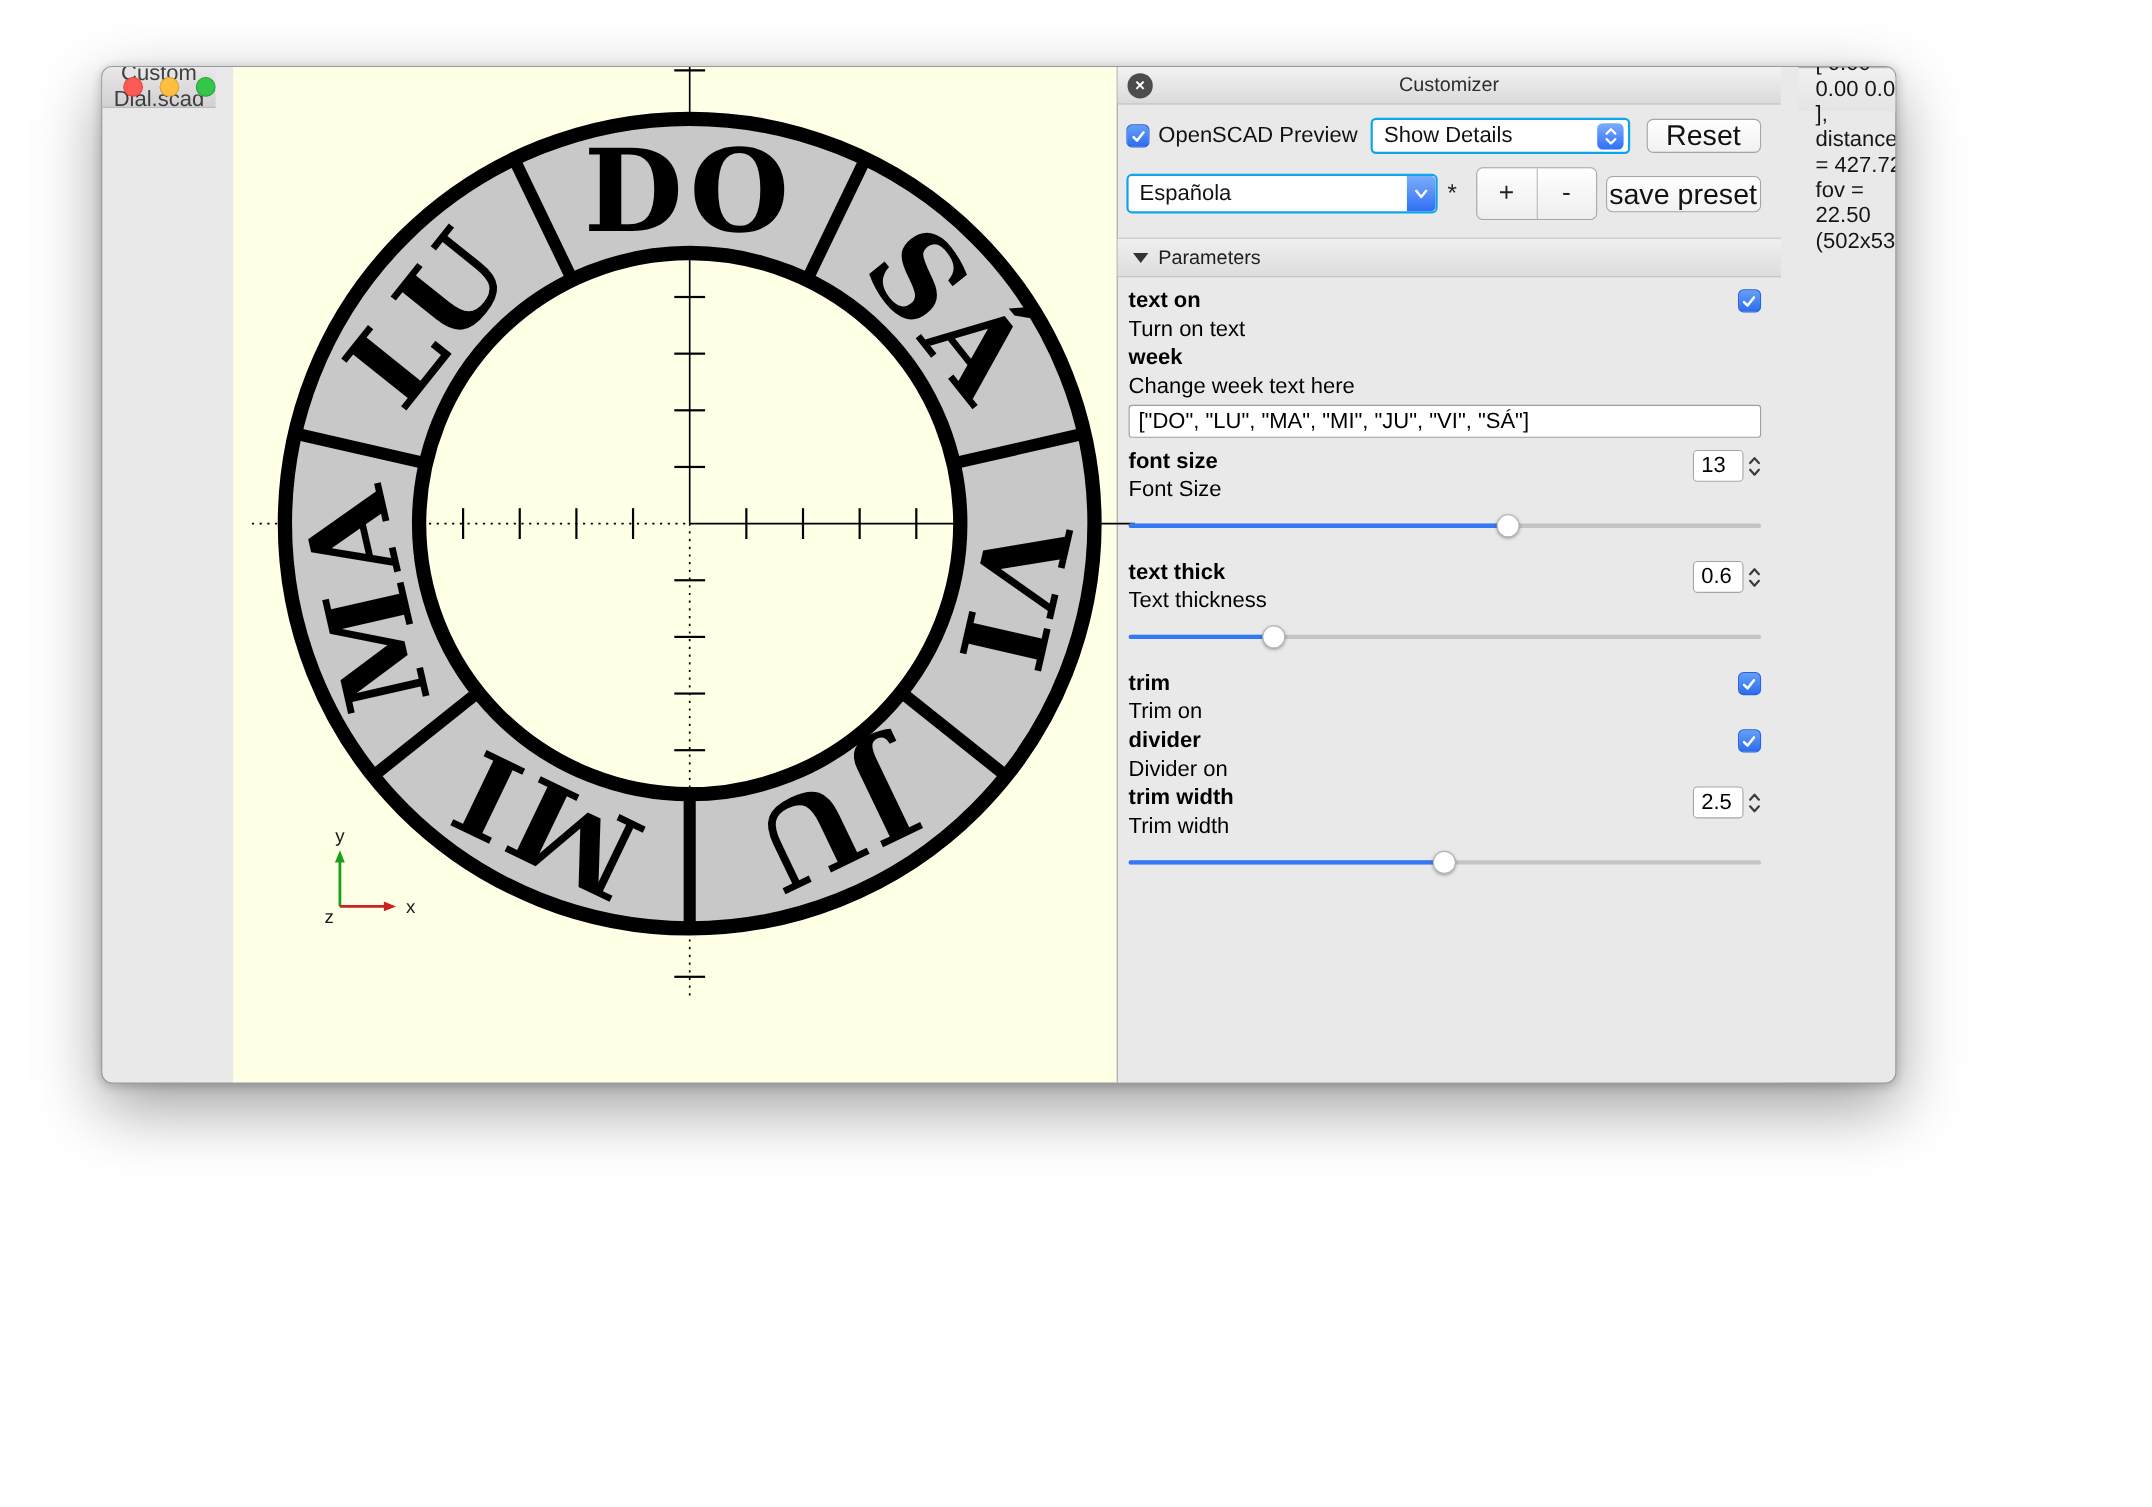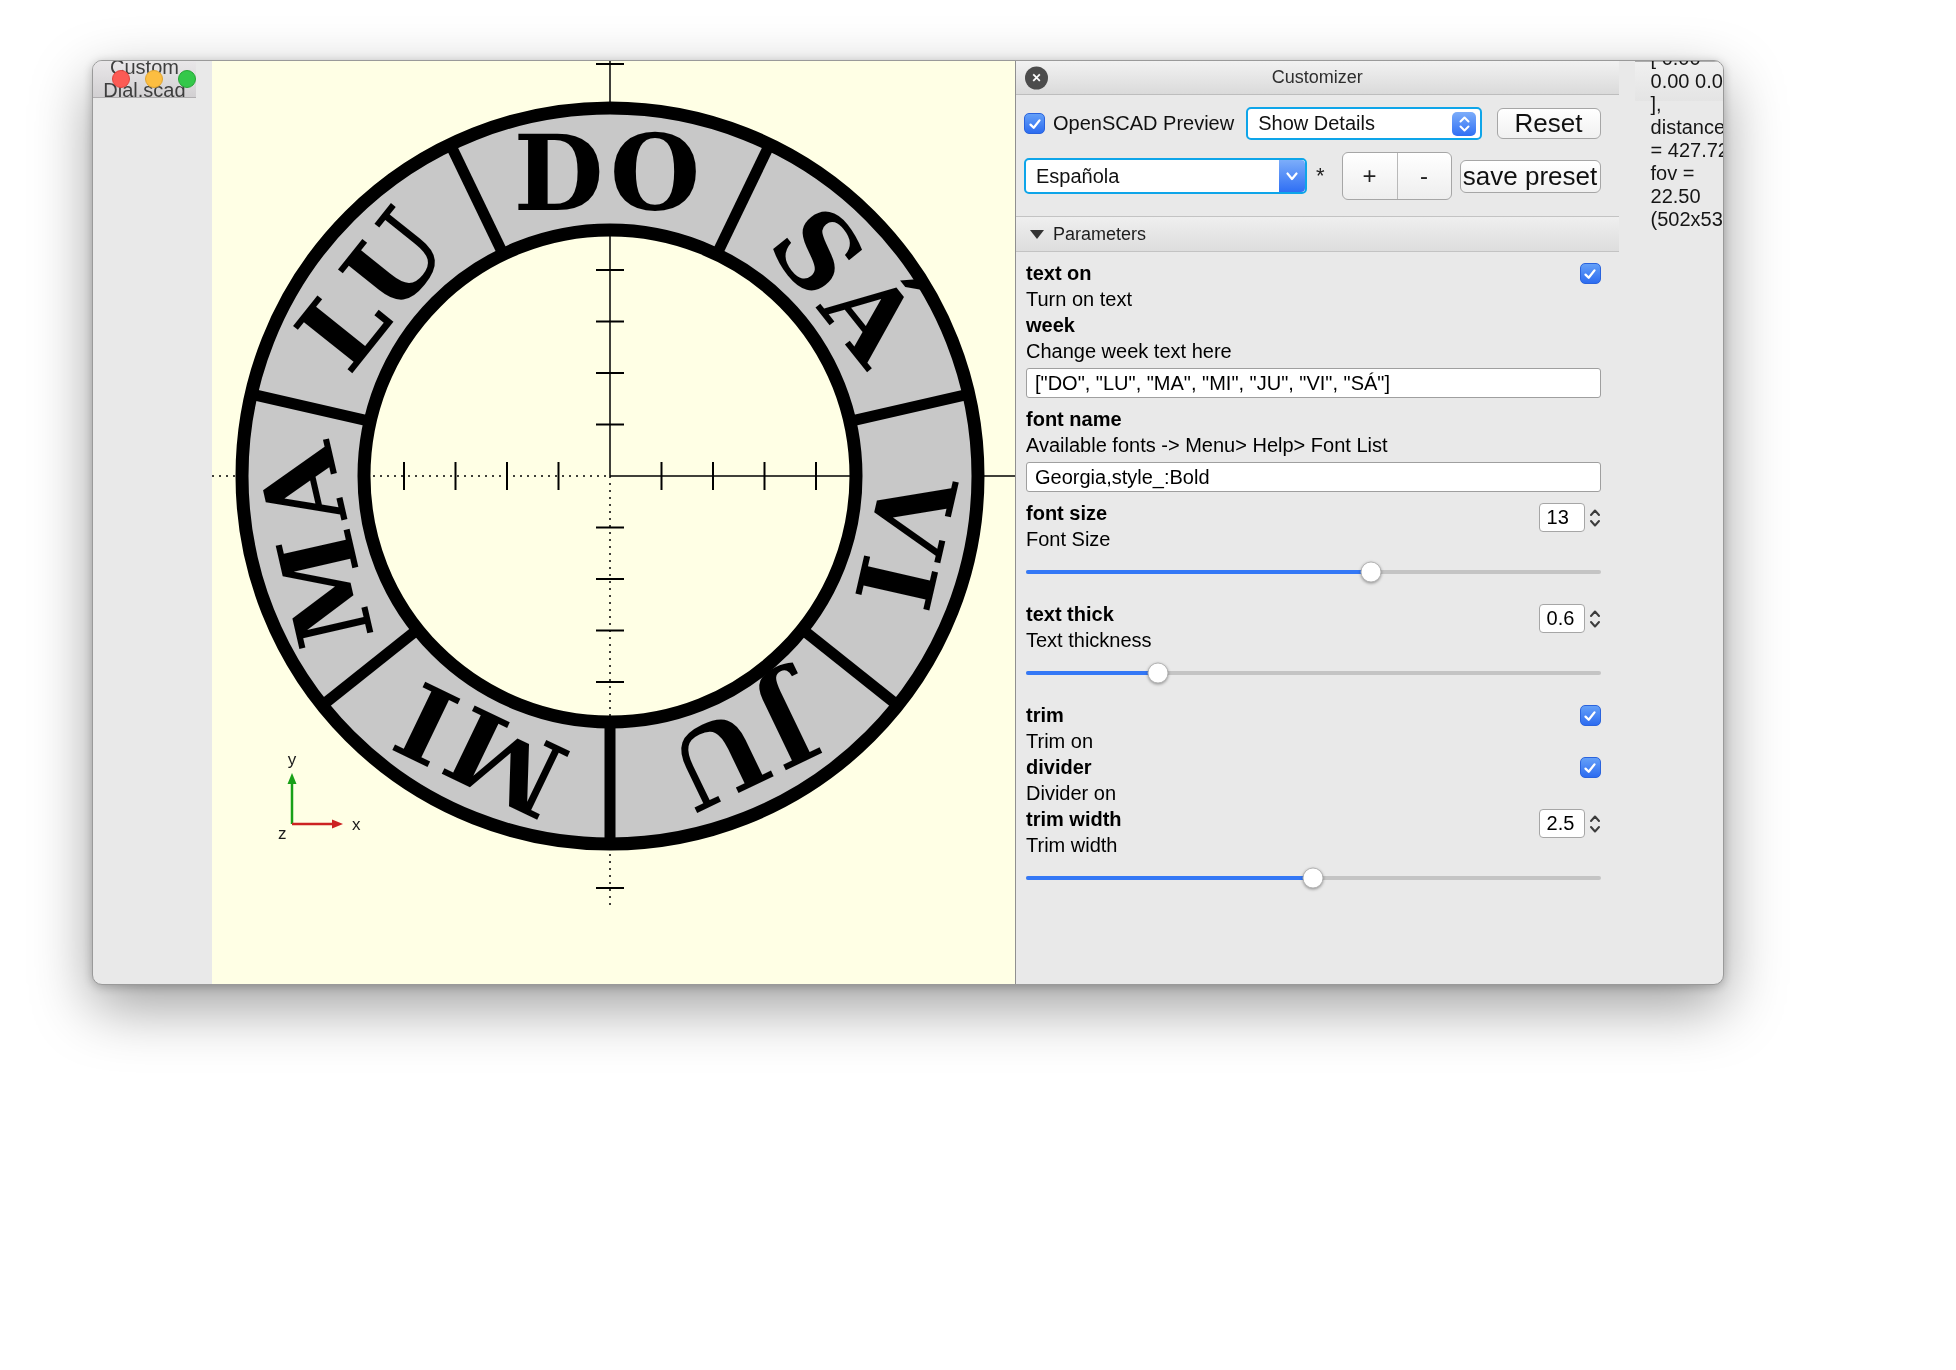--- a/index.html
+++ b/index.html
@@ -27,21 +27,21 @@
   .light.yellow { background:#fdbe41; border:1px solid #dfa330; }
   .light.green  { background:#34c84a; border:1px solid #27a537; }
   .win-title {
     position:absolute; left:0; right:0; text-align:center;
     font-size:20px; font-weight:500; color:#3e3e3e;
   }
 
   
   .content { flex:1; display:flex; min-height:0; }
 
-  .viewport { position:relative; width:803px; flex:0 0 803px; background:#ffffe5; }
+  .viewport { position:relative; width:803px; flex:0 0 803px; background:#ffffe5;padding-left:17px; }
   .viewport svg { display:block; width:803px; height:848px; }
 
   .dial-label {
     font-family:"DejaVu Serif","Liberation Serif",serif;
     font-weight:bold; font-size:104px; letter-spacing:6px; fill:#000;
   }
 
   
   .customizer {
     flex:1; background:#e9e9e9; border-left:1px solid #909090;
@@ -329,25 +329,20 @@
             </div>
             <div class="param-desc">Turn on text</div>
           </div>
 
           <div class="param">
             <div class="param-name">week</div>
             <div class="param-desc">Change week text here</div>
             <input class="param-input" type="text" value="[&quot;DO&quot;, &quot;LU&quot;, &quot;MA&quot;, &quot;MI&quot;, &quot;JU&quot;, &quot;VI&quot;, &quot;SÁ&quot;]" style="">
           </div>
 
-          <div class="param">
-            <div class="param-name">font name</div>
-            <div class="param-desc">Available fonts -&gt; Menu&gt; Help&gt; Font List</div>
-            <input class="param-input" type="text" value="Georgia,style_:Bold" style="">
-          </div>
 
           <div class="param">
             <div class="param-row">
               <span class="param-name">font size</span>
               <span class="spin row-widget">
                 <span class="spin-value">13</span>
                 <span class="spin-arrows">
                   <svg width="12" height="22" viewBox="0 0 12 22">
                     <path d="M2 8 L6 3.5 L10 8" fill="none" stroke="#3c3c3c" stroke-width="2" stroke-linecap="round" stroke-linejoin="round"></path>
                     <path d="M2 14 L6 18.5 L10 14" fill="none" stroke="#3c3c3c" stroke-width="2" stroke-linecap="round" stroke-linejoin="round"></path>

